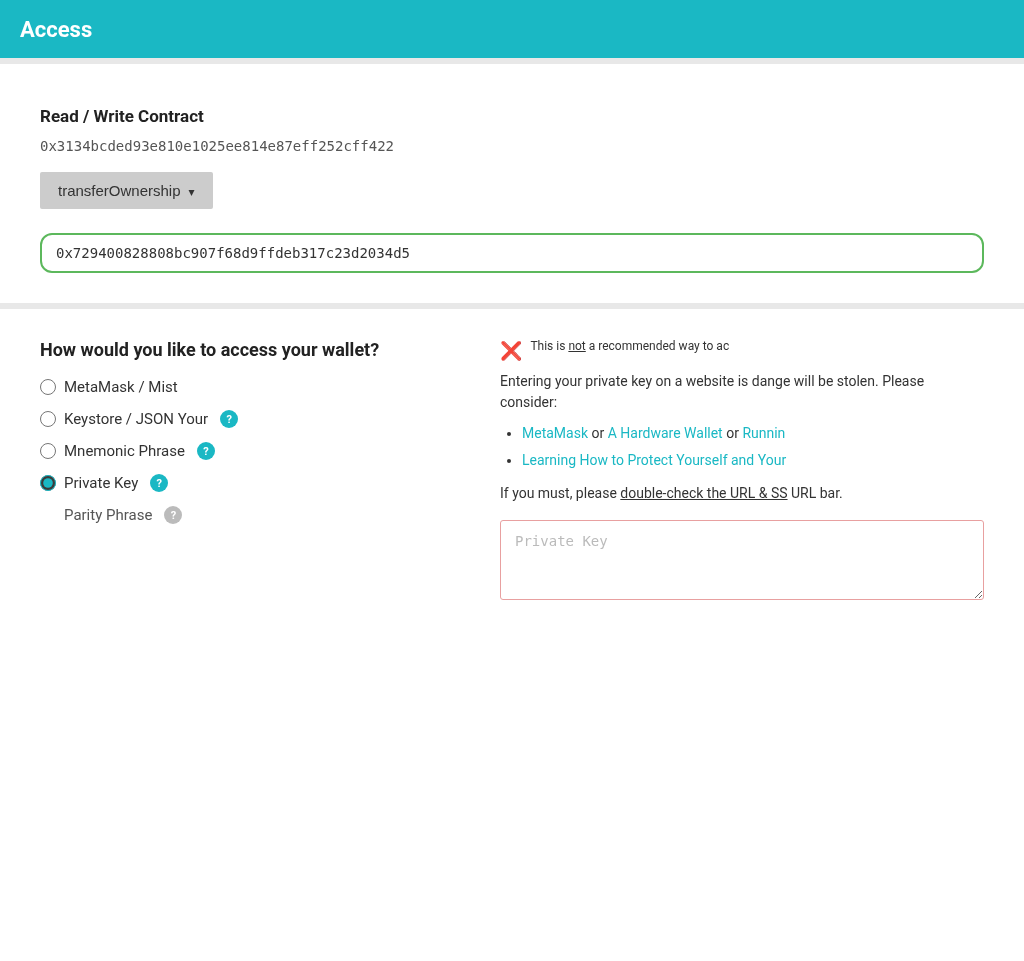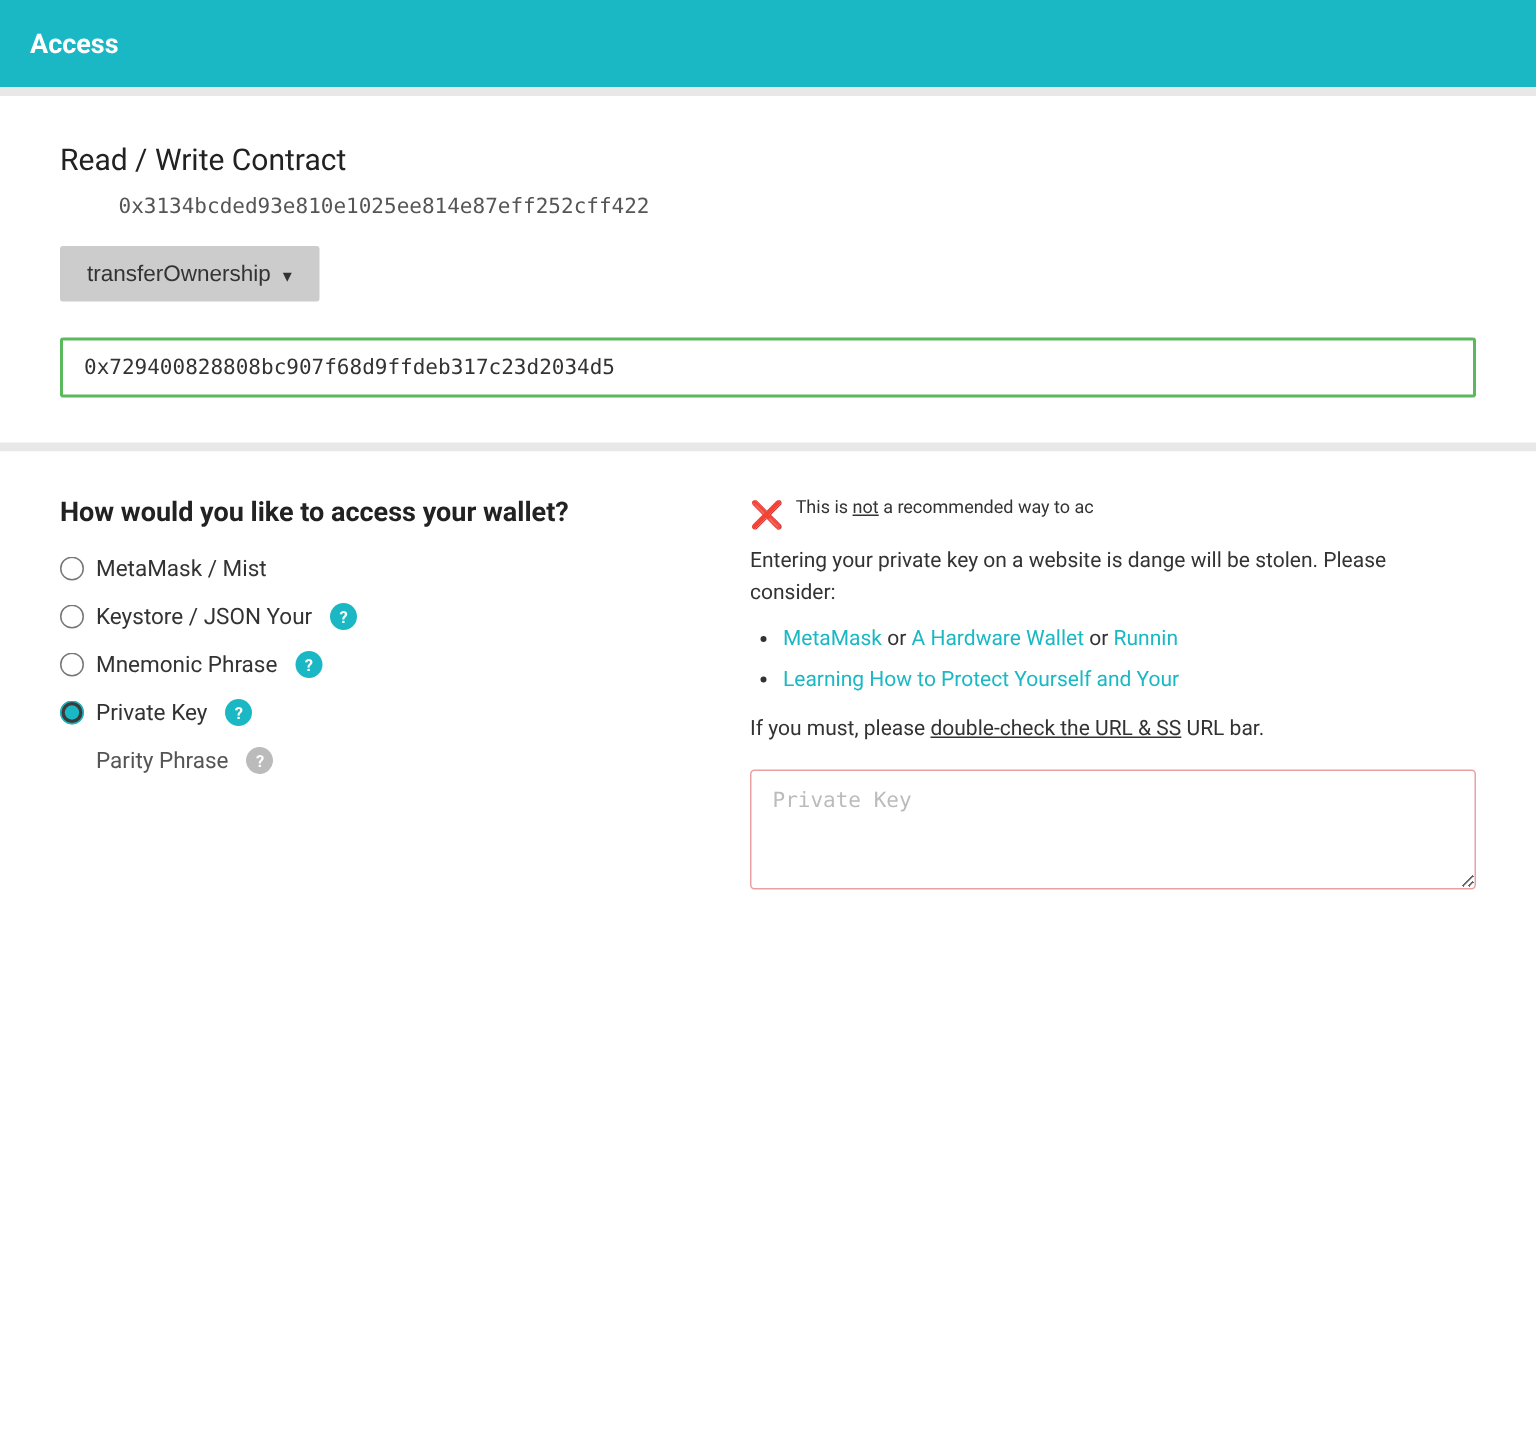--- a/index.html
+++ b/index.html
@@ -9,46 +9,46 @@
     .header {
       background: #1ab8c4;
       padding: 0 20px;
       height: 58px;
       display: flex;
       align-items: center;
     }
     .header-title {
       color: #fff;
       font-weight: 700;
-      font-size: 18px;
+      font-size: 22px;
     }
 
     
     .divider {
       height: 6px;
       background: #e8e8e8;
     }
 
     
     .top-section {
       padding: 30px 40px 30px 40px;
       background: #fff;
     }
     .contract-title {
-      font-size: 20px;
-      font-weight: 400;
+      font-size: 17px;
+      font-weight: 700;
       margin-bottom: 12px;
       color: #222;
+      margin-top: 12px;
     }
     .contract-address {
       font-size: 14px;
       color: #555;
       margin-bottom: 18px;
       font-family: monospace;
-      margin-left: 39px;
     }
     .function-dropdown {
       background: #ccc;
       border: none;
       padding: 10px 18px;
       font-size: 15px;
       cursor: pointer;
       display: inline-flex;
       align-items: flex-end;
       gap: 8px;
@@ -67,21 +67,21 @@
       font-weight: 700;
       color: #222;
     }
     .param-label .param-type {
       color: #aaa;
       margin-left: 6px;
     }
     .param-input {
       width: 100%;
       border: 2px solid #5cb85c;
-      border-radius: 2px;
+      border-radius: 12px;
       padding: 10px 14px;
       font-size: 14px;
       font-family: monospace;
       color: #333;
       outline: none;
     }
 
     
     .bottom-section {
       display: flex;

